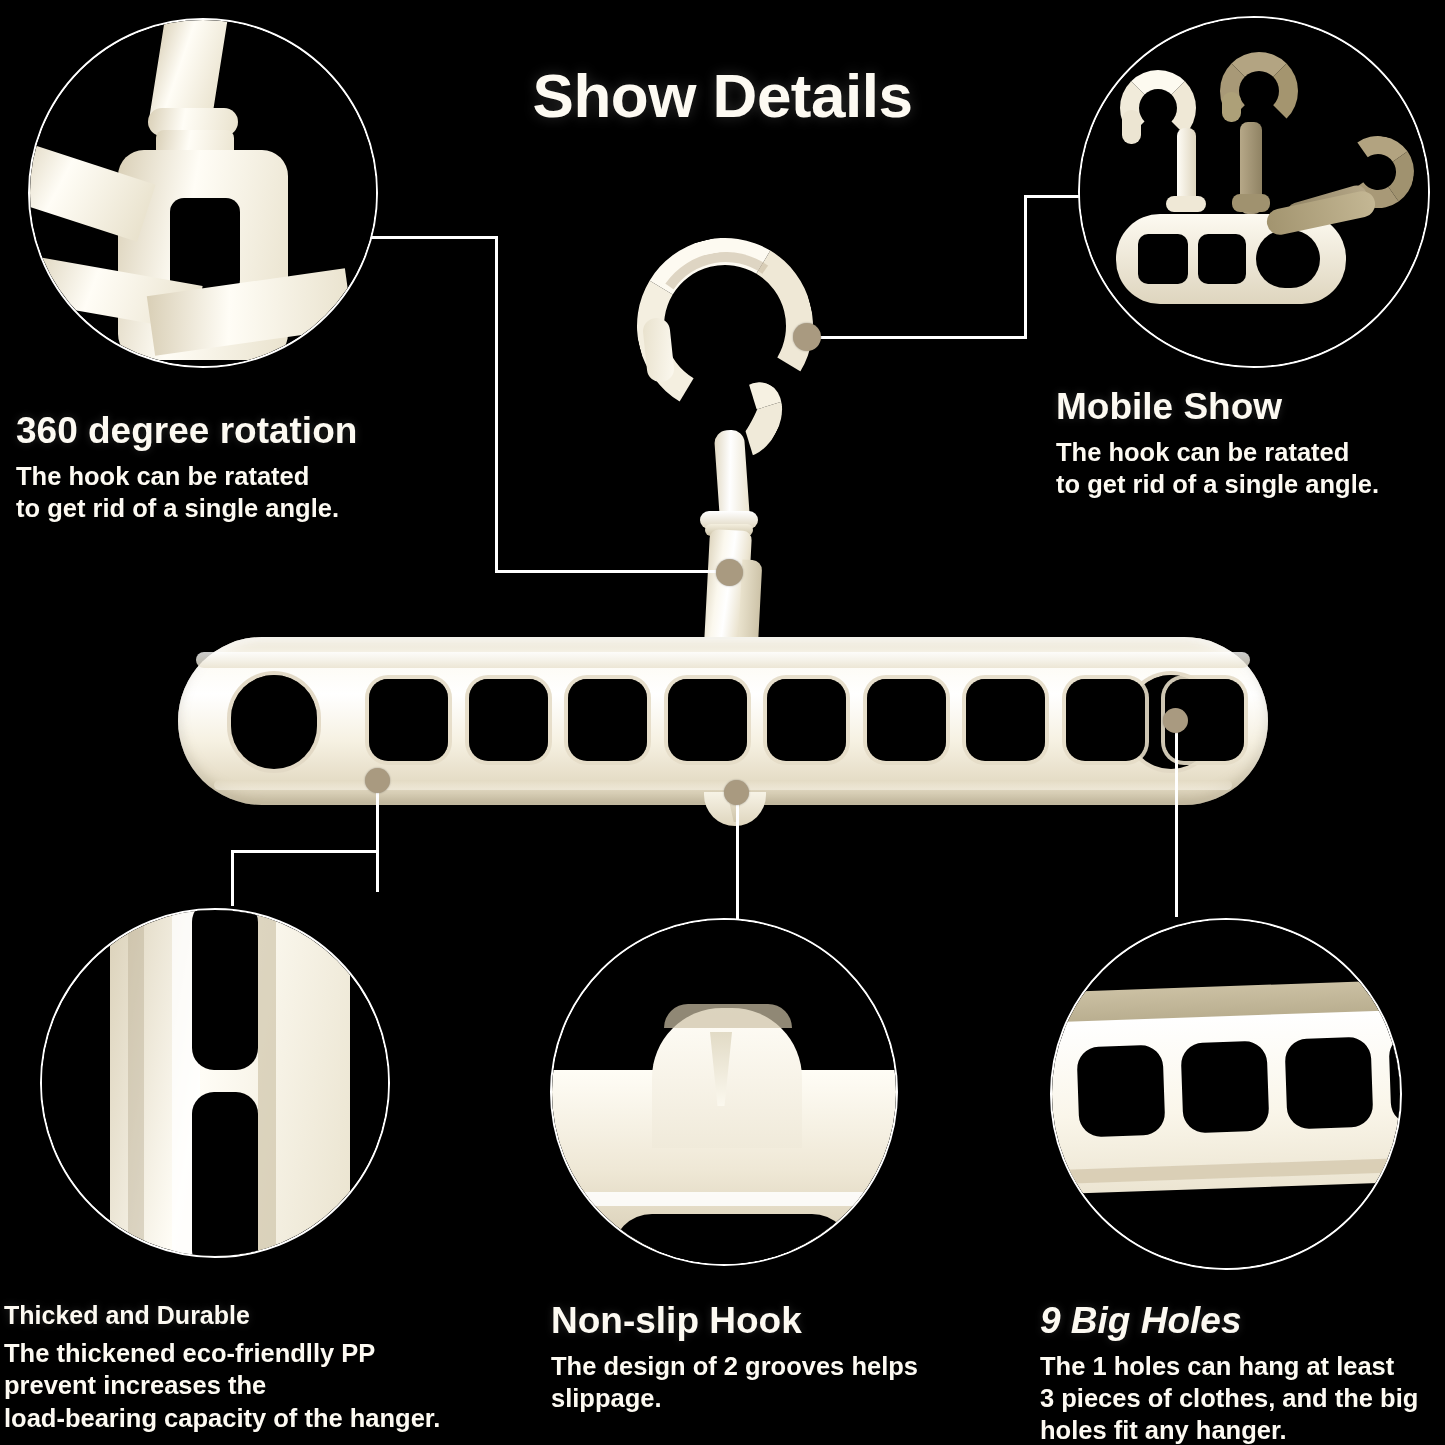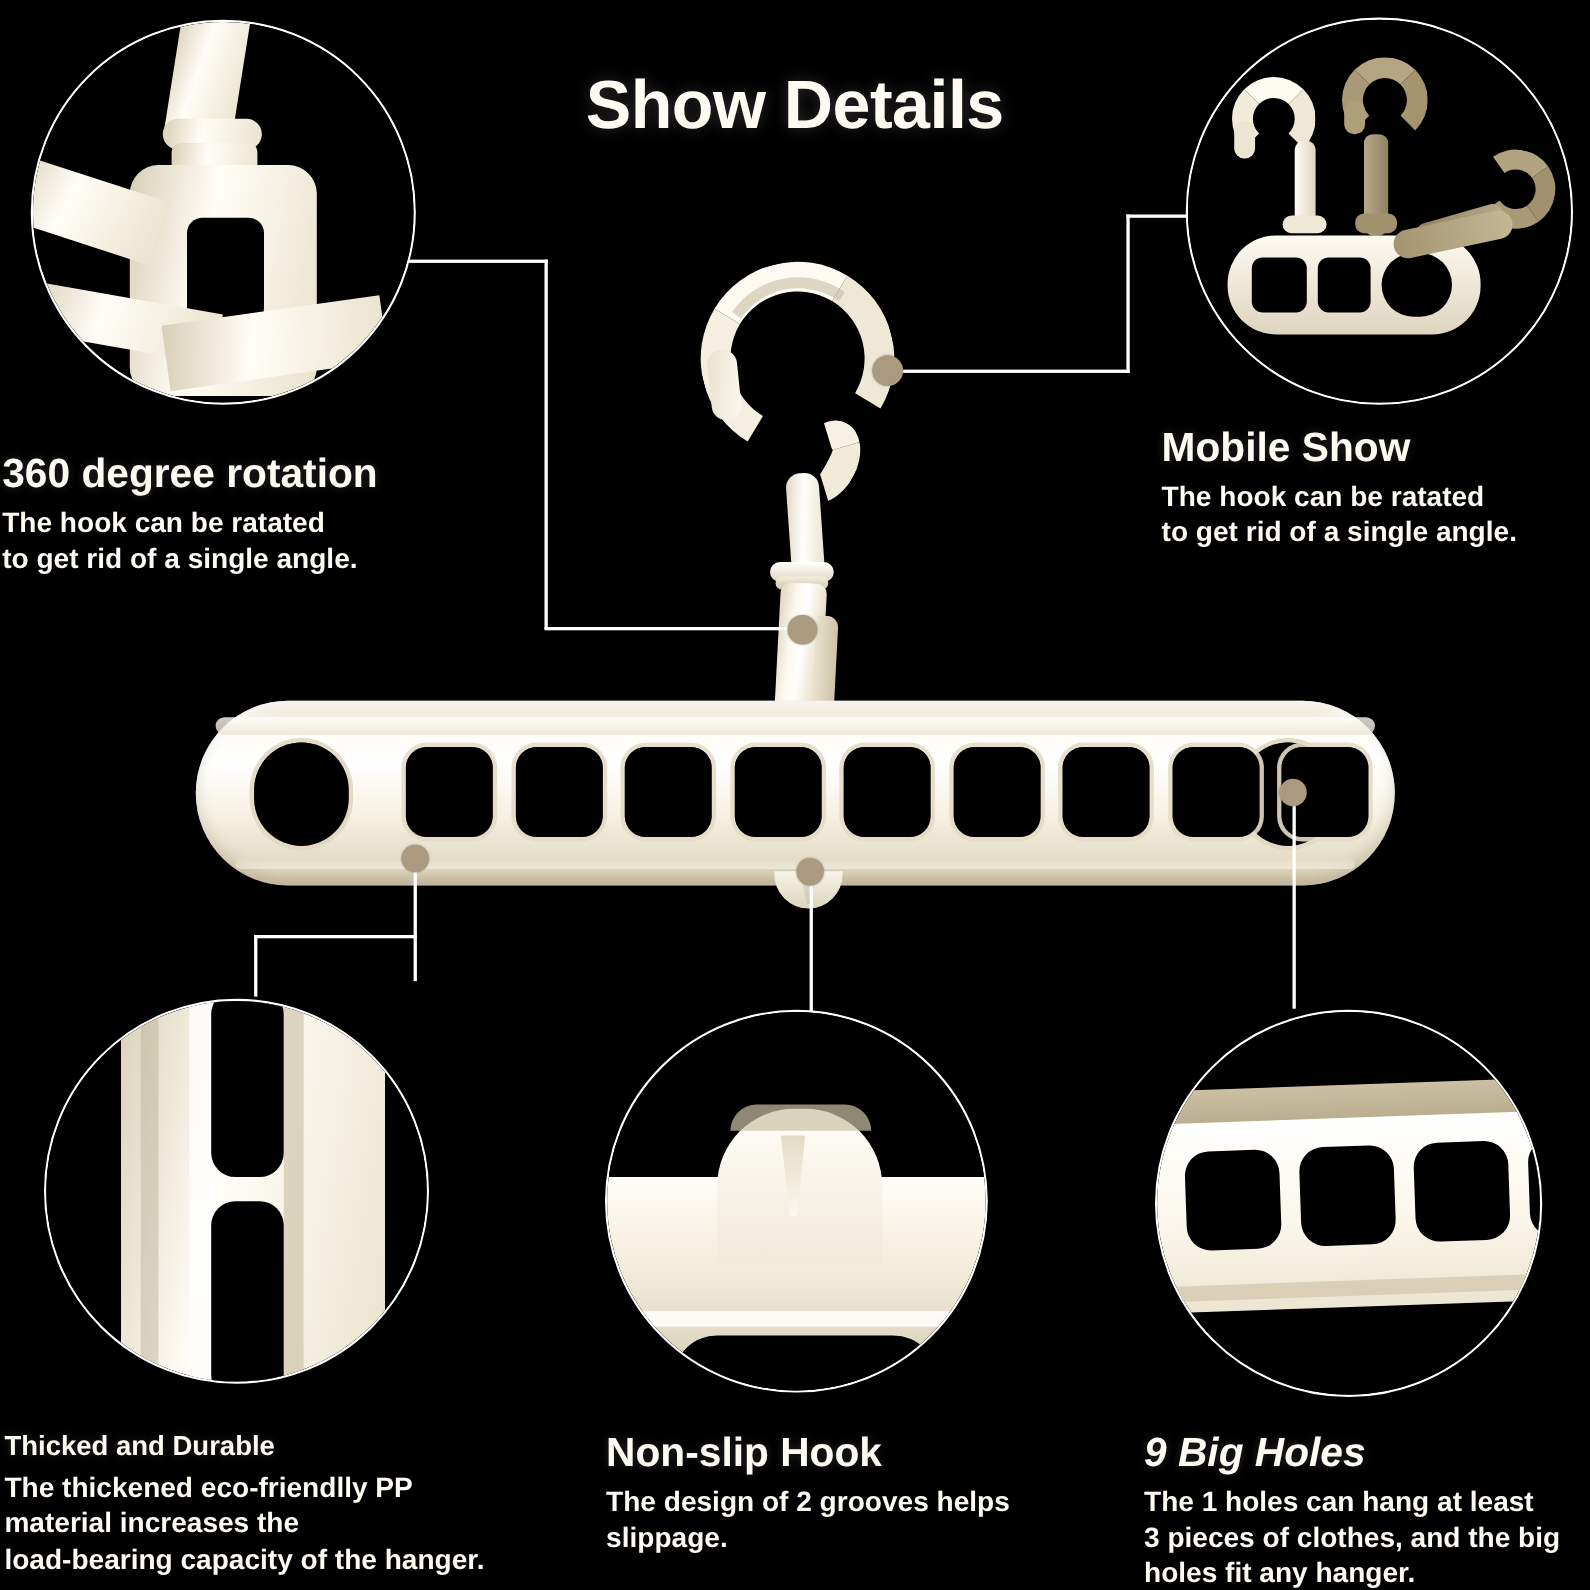--- a/index.html
+++ b/index.html
@@ -14,21 +14,21 @@
     text-shadow:0 0 14px rgba(255,255,255,.18);
   }
 
   
   .block{position:absolute;color:#fdfaf2;}
   .block .h{font-size:37px;font-weight:bold;line-height:1.05;white-space:nowrap;
             text-shadow:0 0 9px rgba(255,255,255,.15);}
   .block .p{font-size:25.5px;font-weight:bold;line-height:1.26;margin-top:9px;}
   .block .p div{white-space:nowrap;}
 
-  #b-rot {left:2px;  top:412px;}
+  #b-rot {left:16px;  top:412px;}
   #b-mob {left:1056px;top:388px;}
   #b-thk {left:4px;  top:1302px;}
   #b-slip{left:551px;top:1302px;}
   #b-hol {left:1040px;top:1302px;}
   #b-thk .h{font-size:25px;}
   #b-hol .h{font-size:37px;font-style:italic;}
 
   
   .circ{position:absolute;border-radius:50%;overflow:hidden;
         border:2px solid #ffffff;box-sizing:border-box;background:#000;}
@@ -285,21 +285,21 @@
     <div class="p">
       <div>The hook can be ratated</div>
       <div>to get rid of a single angle.</div>
     </div>
   </div>
 
   <div class="block" id="b-thk">
     <div class="h">Thicked and Durable</div>
     <div class="p">
       <div>The thickened eco-friendlly PP</div>
-      <div>material increases the</div>
+      <div>prevent increases the</div>
       <div>load-bearing capacity of the hanger.</div>
     </div>
   </div>
 
   <div class="block" id="b-slip">
     <div class="h">Non-slip Hook</div>
     <div class="p">
       <div>The design of 2 grooves helps</div>
       <div>slippage.</div>
     </div>

